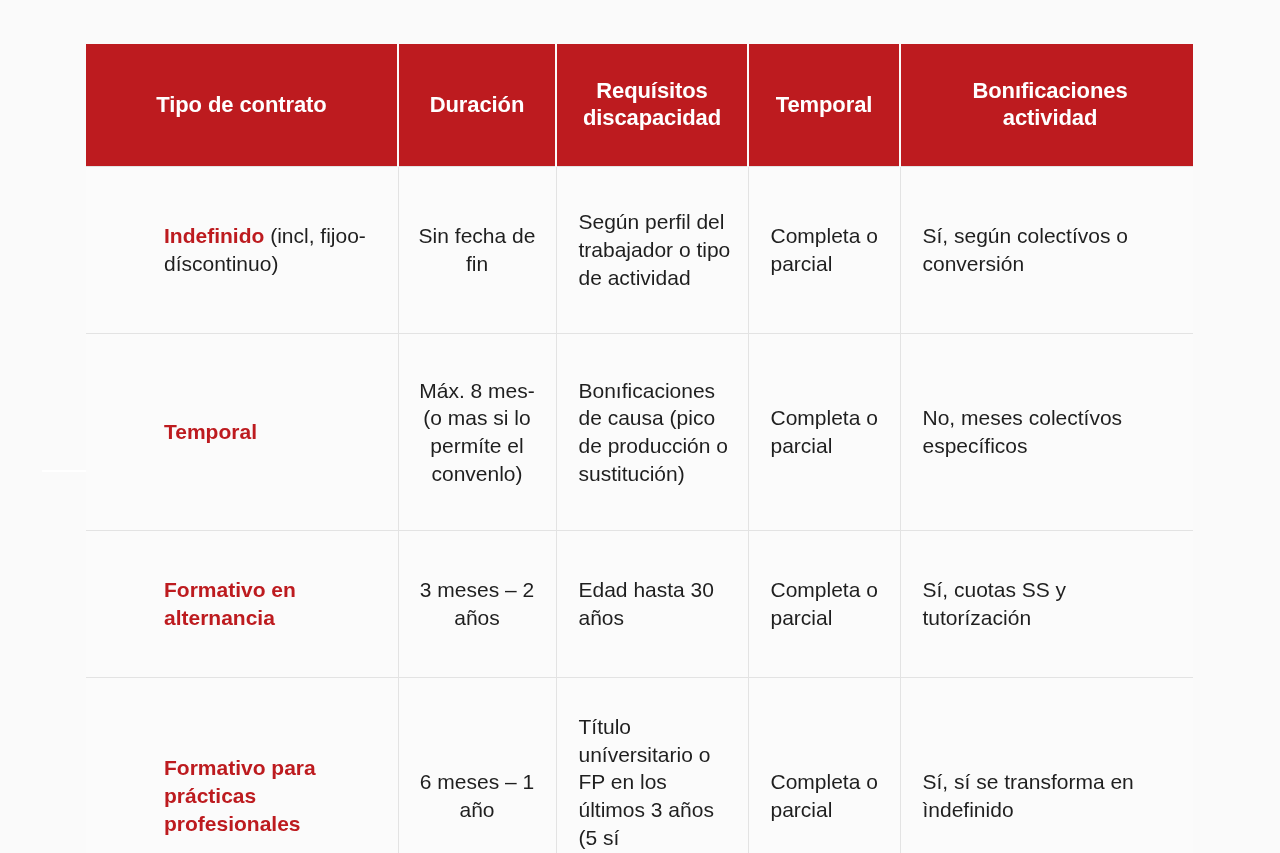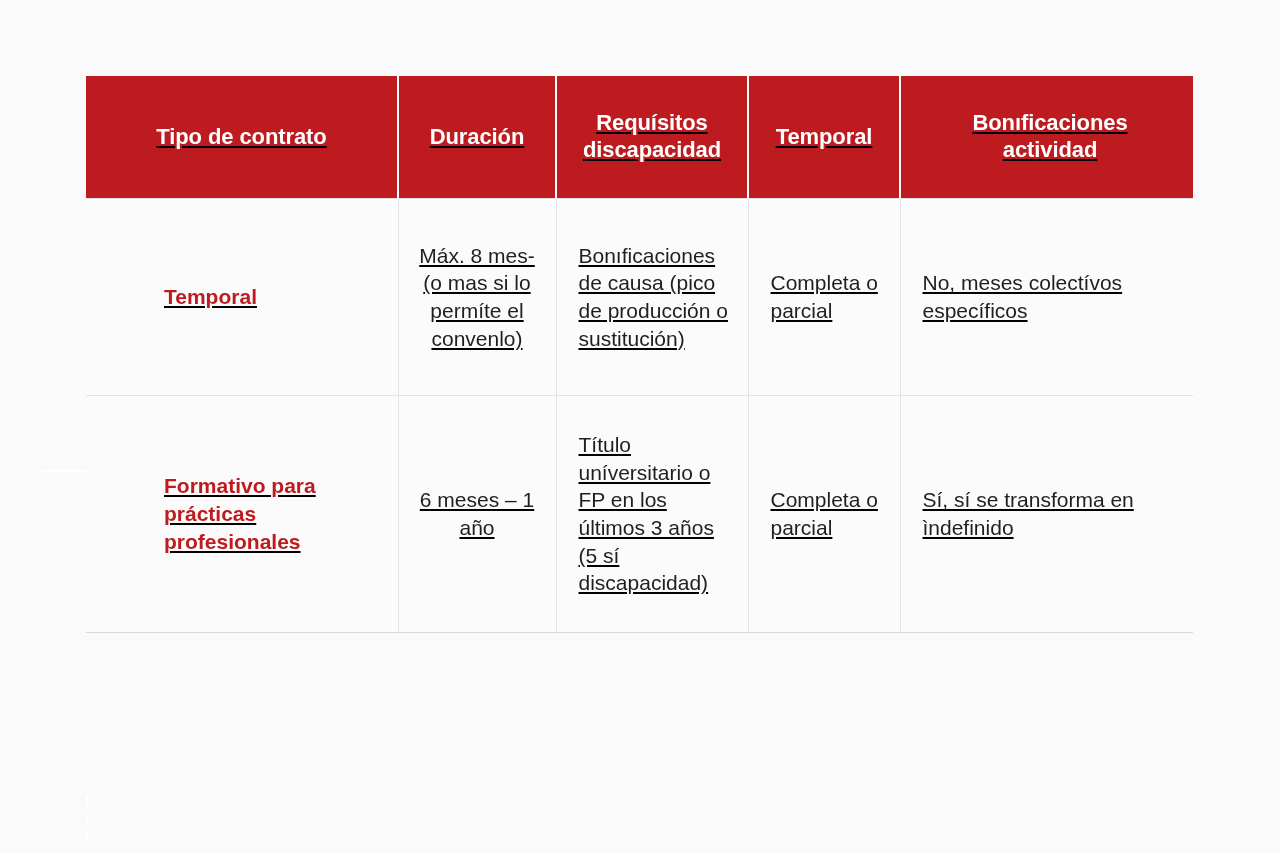--- a/index.html
+++ b/index.html
@@ -35,24 +35,23 @@
     height: 50px;
     background: repeating-linear-gradient(
       to bottom,
       #ffffff 0px, #ffffff 9px,
       rgba(255,255,255,0) 9px, rgba(255,255,255,0) 18px);
   }
 
   .table-wrap {
     position: absolute;
     left: 86px;
-    top: 76px;
+    top: 44px;
     width: 1107px;
     height: 731px;
-    text-decoration: underline;
   }
 
   table.contracts {
     border-collapse: collapse;
     table-layout: fixed;
     width: 1107px;
     background: #fbfbfb;
   }
 
   
@@ -161,31 +160,49 @@
         </th>
         <th>Temporal</th>
         <th class="h-bonif">
           <span>Bonıficaciones</span><br>
           <span>actividad</span>
         </th>
       </tr>
     </thead>
     <tbody>
 
+      <tr class="row-0">
+        <td class="cell-type">
+          <span class="type-name">Indefinido</span><span class="type-rest"> (incl, fijoo-díscontinuo)</span>
+        </td>
+        <td class="cell-duration">Sin fecha de fin</td>
+        <td class="cell-req">Según perfil del trabajador o tipo de actividad</td>
+        <td class="cell-jornada">Completa o parcial</td>
+        <td class="cell-bonif">Sí, según colectívos o conversión</td>
+      </tr>
 
       <tr class="row-1">
         <td class="cell-type">
           <span class="type-name">Temporal</span><span class="type-rest"></span>
         </td>
         <td class="cell-duration">Máx. 8 mes- (o mas si lo permíte el convenlo)</td>
         <td class="cell-req">Bonıficaciones de causa (pico de producción o sustitución)</td>
         <td class="cell-jornada">Completa o parcial</td>
         <td class="cell-bonif">No, meses colectívos específicos</td>
       </tr>
 
+      <tr class="row-2">
+        <td class="cell-type">
+          <span class="type-name">Formativo en alternancia</span><span class="type-rest"></span>
+        </td>
+        <td class="cell-duration">3 meses – 2 años</td>
+        <td class="cell-req">Edad hasta 30 años</td>
+        <td class="cell-jornada">Completa o parcial</td>
+        <td class="cell-bonif">Sí, cuotas SS y tutorízación</td>
+      </tr>
 
       <tr class="row-3">
         <td class="cell-type">
           <span class="type-name">Formativo para prácticas profesionales</span><span class="type-rest"></span>
         </td>
         <td class="cell-duration">6 meses – 1 año</td>
         <td class="cell-req">Título uníversitario o FP en los últimos 3 años (5 sí discapacidad)</td>
         <td class="cell-jornada">Completa o parcial</td>
         <td class="cell-bonif">Sí, sí se transforma en ìndefinido</td>
       </tr>

